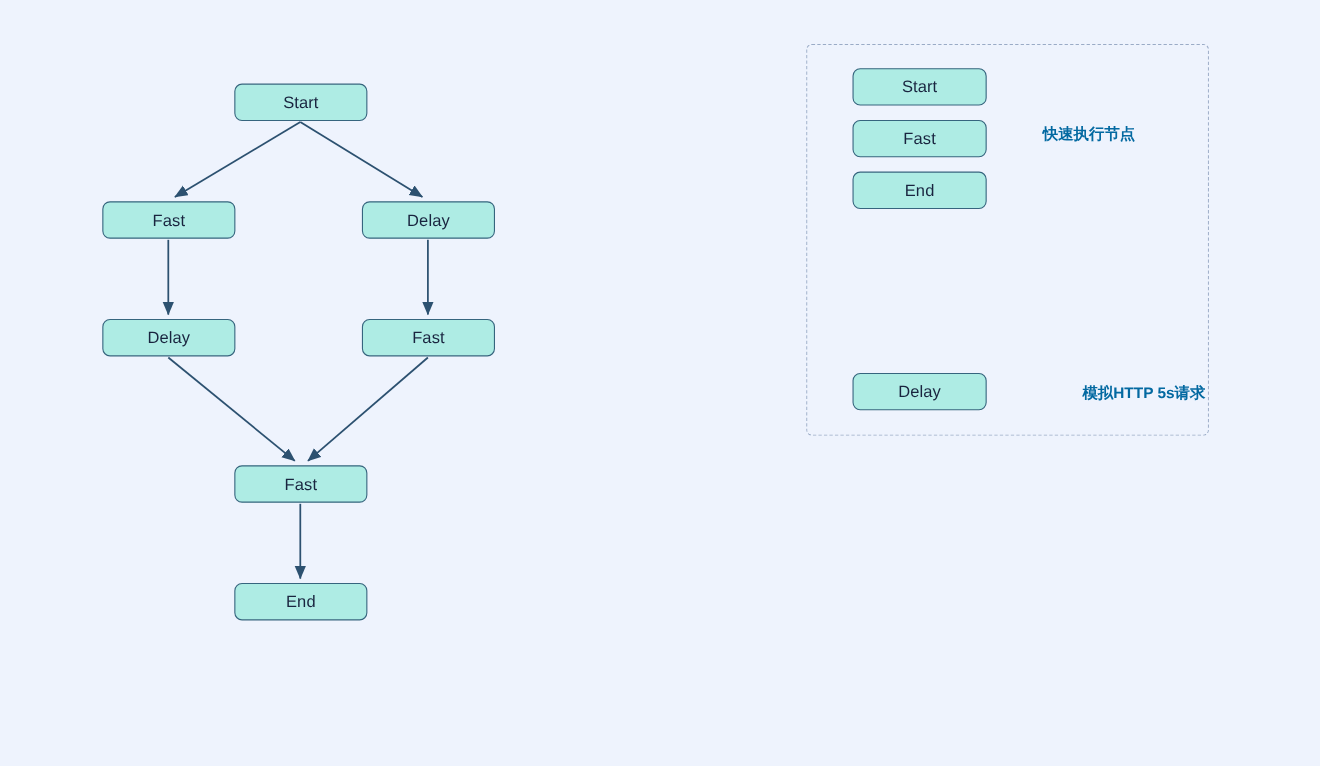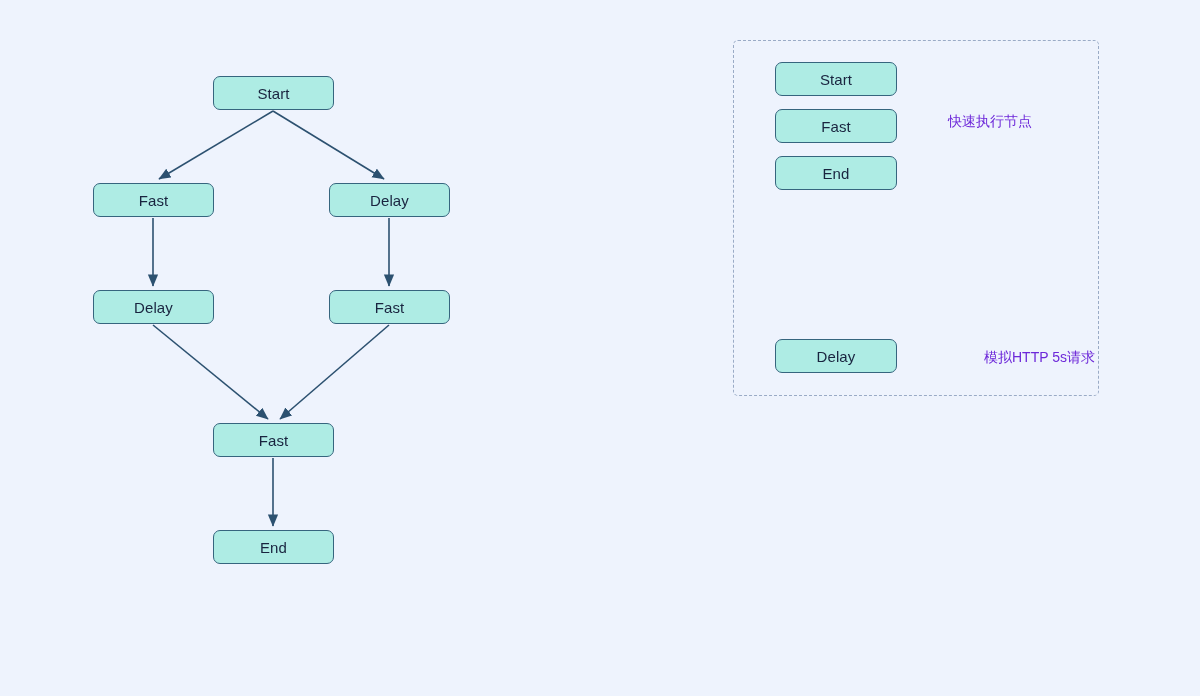--- a/index.html
+++ b/index.html
@@ -46,24 +46,24 @@
   }
   .legend-box {
     position: absolute;
     box-sizing: border-box;
     border: 1.7px dashed #9aabc6;
     border-radius: 5px;
     background: transparent;
   }
   .legend-label {
     position: absolute;
-    color: #6d28d9;
+    color: #0369a1;
     font-size: 14px;
     font-family: "Liberation Sans", sans-serif;
-    font-weight: normal;
+    font-weight: bold;
     white-space: nowrap;
     line-height: 1;
     user-select: none;
   }
 </style>
 </head>
 <body>
 
 <div id="canvas">
 

